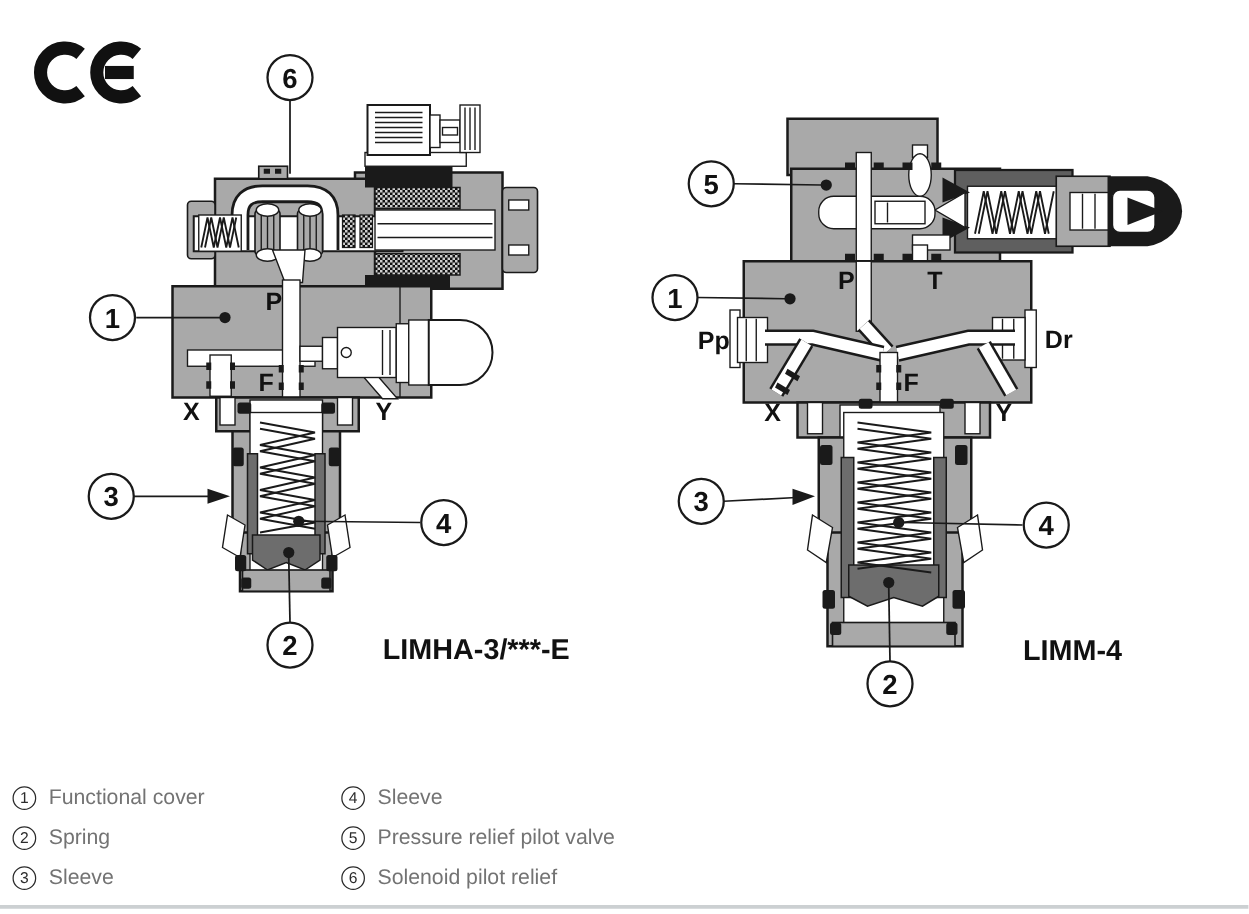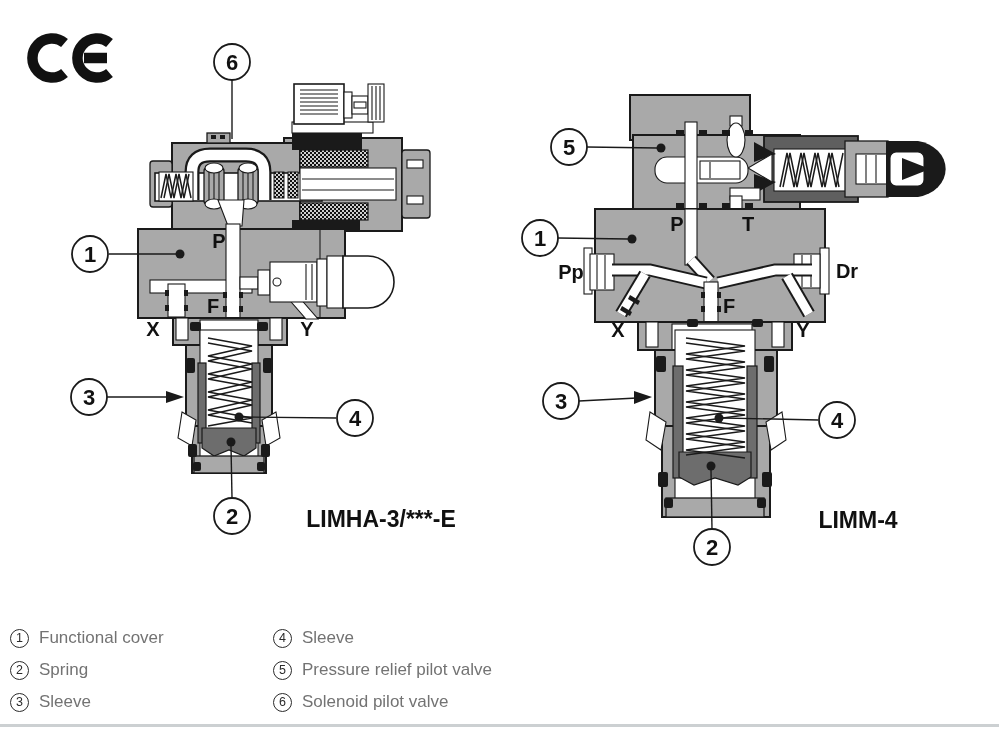--- a/index.html
+++ b/index.html
@@ -406,18 +406,18 @@
     <div class="legend-row" style="left:273px;top:625px;">
       <span class="lnum">4</span>
       <span class="llabel">Sleeve</span>
     </div>
     <div class="legend-row" style="left:273px;top:657px;">
       <span class="lnum">5</span>
       <span class="llabel">Pressure relief pilot valve</span>
     </div>
     <div class="legend-row" style="left:273px;top:689px;">
       <span class="lnum">6</span>
-      <span class="llabel">Solenoid pilot valve</span>
+      <span class="llabel">Solenoid pilot relief</span>
     </div>
   </div>
 
   <div class="separator"></div>
 </div>
 
 </body></html>

